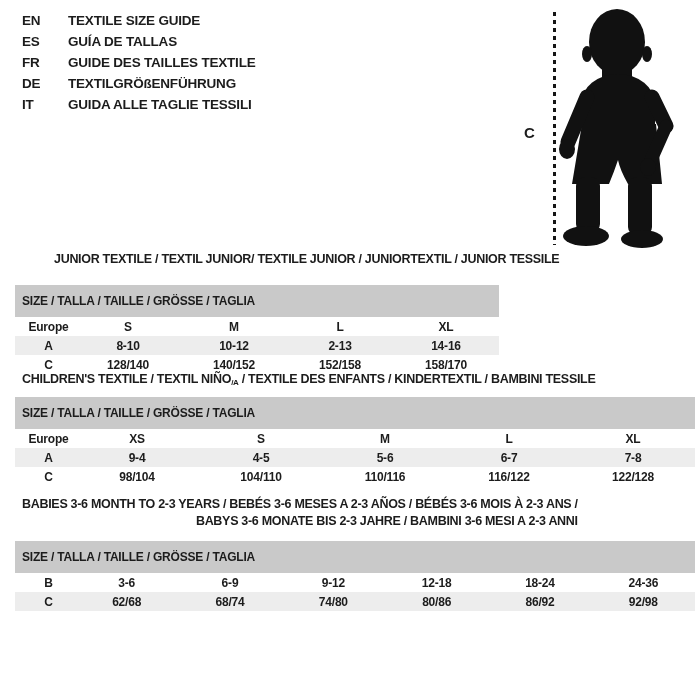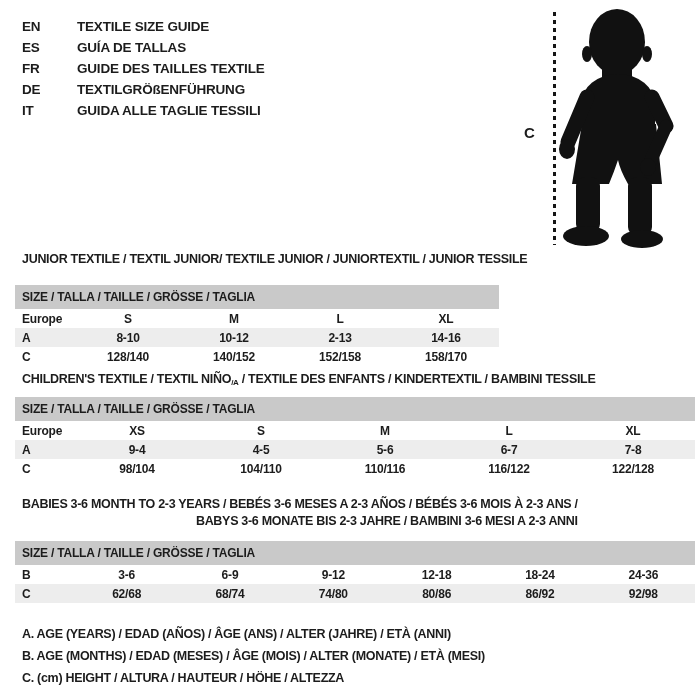--- a/index.html
+++ b/index.html
@@ -6,42 +6,42 @@
   html,body { width:700px; height:700px; }
   body {
     background:#ffffff;
     font-family:"Liberation Sans", sans-serif;
     color:#1c1c1c;
   }
   .canvas { position:relative; width:700px; height:700px; background:#fff; overflow:hidden; }
 
   
   .lang { position:absolute; left:22px; top:13px; }
-  .lang-row { display:flex; height:21px; align-items:flex-end; font-weight:bold; font-size:13.5px; letter-spacing:-0.2px; white-space:nowrap;gap:9px; }
+  .lang-row { display:flex; height:21px; align-items:flex-start; font-weight:bold; font-size:13.5px; letter-spacing:-0.2px; white-space:nowrap; }
   .lang-code { width:46px; }
 
   
   .dash-line {
     position:absolute; left:553px; top:12px; width:3px; height:233px;
     background:repeating-linear-gradient(to bottom, #151515 0 4px, transparent 4px 8px);
   }
   .c-label { position:absolute; left:524px; top:124px; font-weight:bold; font-size:15px; }
   .figure-svg { position:absolute; left:556px; top:2px; }
 
   
   .heading { position:absolute; left:22px; font-weight:bold; font-size:12.5px; letter-spacing:-0.3px; white-space:nowrap; }
   .heading .subsz { font-size:8px; vertical-align:-2px; }
   .heading2line { line-height:17px;text-align:right; }
 
   
   .size-table { position:absolute; left:15px; font-size:12px; font-weight:bold; letter-spacing:-0.2px; }
-  .t-header { height:24px; background:#c9c9c9; display:flex; align-items:center; padding-left:7px; }
+  .t-header { height:32px; background:#c9c9c9; display:flex; align-items:center; padding-left:7px; }
   .t-row { height:19px; display:flex; align-items:center; }
   .t-row.shaded { background:#ededed; }
-  .t-label { width:60px; padding-left:7px; }
+  .t-label { width:60px; padding-left:7px;text-align:center; }
   .t-cell { flex:1; text-align:center; }
 
   
   .legend { position:absolute; left:22px; top:627px; }
   .legend-line { height:22px; font-weight:bold; font-size:12.5px; letter-spacing:-0.3px; white-space:nowrap; }
 </style>
 </head>
 <body>
 
 <div class="canvas">
@@ -85,21 +85,21 @@
       <ellipse cx="30" cy="234" rx="23" ry="10"></ellipse>
       <ellipse cx="86" cy="237" rx="21" ry="9"></ellipse>
       <line x1="31" y1="95" x2="12" y2="140" stroke="#111111" stroke-width="15" stroke-linecap="round"></line>
       <line x1="96" y1="95" x2="110" y2="124" stroke="#111111" stroke-width="15" stroke-linecap="round"></line>
       <line x1="110" y1="124" x2="94" y2="160" stroke="#111111" stroke-width="13" stroke-linecap="round"></line>
       <ellipse cx="92" cy="165" rx="8" ry="9"></ellipse>
       <ellipse cx="11" cy="147" rx="8" ry="10"></ellipse>
     </g>
   </svg>
 
-  <div class="heading" style="top:252px;">JUNIOR TEXTILE / TEXTIL JUNIOR/ TEXTILE JUNIOR / JUNIORTEXTIL / JUNIOR TESSILE</div>
+  <div class="heading" style="top:252px;margin-left:32px;">JUNIOR TEXTILE / TEXTIL JUNIOR/ TEXTILE JUNIOR / JUNIORTEXTIL / JUNIOR TESSILE</div>
   <div class="size-table" style="top:285px; width:484px;">
     <div class="t-header">SIZE / TALLA / TAILLE / GRÖSSE / TAGLIA</div>
     <div class="t-row">
       <span class="t-label">Europe</span>
       <span class="t-cell">S</span>
       <span class="t-cell">M</span>
       <span class="t-cell">L</span>
       <span class="t-cell">XL</span>
     </div>
     <div class="t-row shaded">
@@ -166,19 +166,14 @@
       <span class="t-label">C</span>
       <span class="t-cell">62/68</span>
       <span class="t-cell">68/74</span>
       <span class="t-cell">74/80</span>
       <span class="t-cell">80/86</span>
       <span class="t-cell">86/92</span>
       <span class="t-cell">92/98</span>
     </div>
   </div>
 
-  <div class="legend">
-    <div class="legend-line">A. AGE (YEARS) / EDAD (AÑOS) / ÂGE (ANS) / ALTER (JAHRE) / ETÀ (ANNI)</div>
-    <div class="legend-line">B. AGE (MONTHS) / EDAD (MESES) / ÂGE (MOIS) / ALTER (MONATE) / ETÀ (MESI)</div>
-    <div class="legend-line">C. (cm) HEIGHT / ALTURA / HAUTEUR / HÖHE / ALTEZZA</div>
-  </div>
 
 </div>
 
 </body></html>

